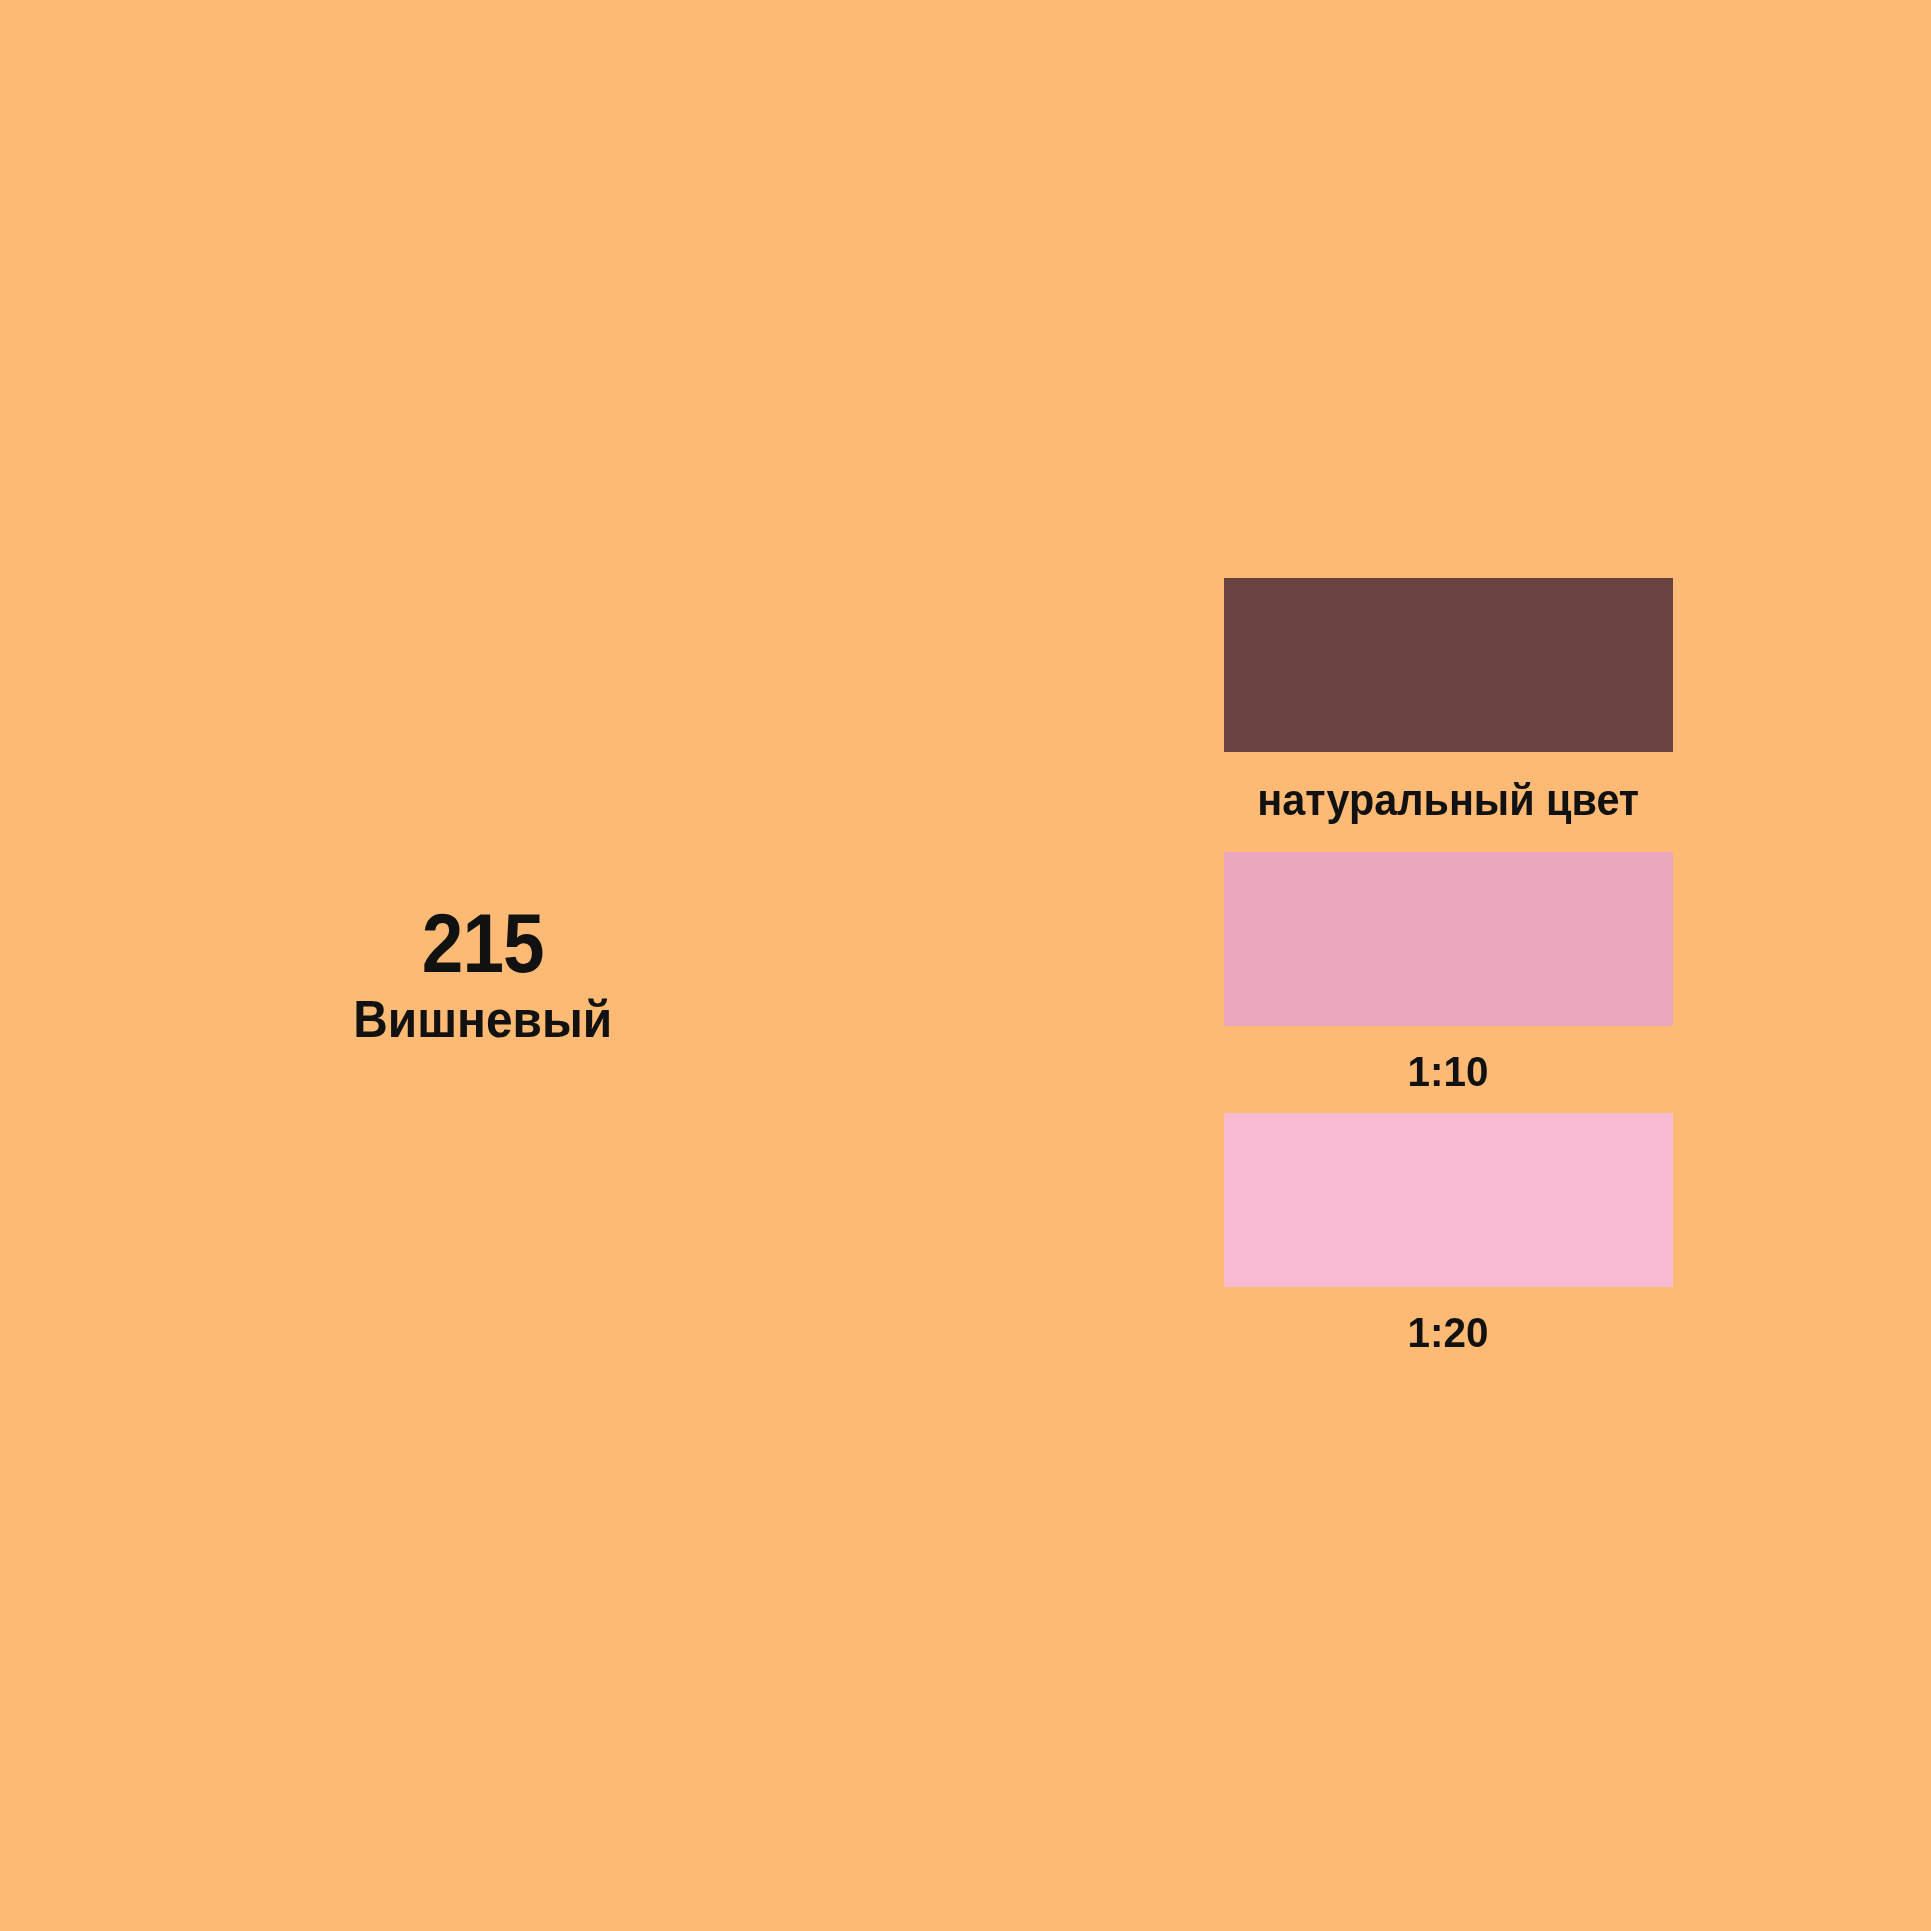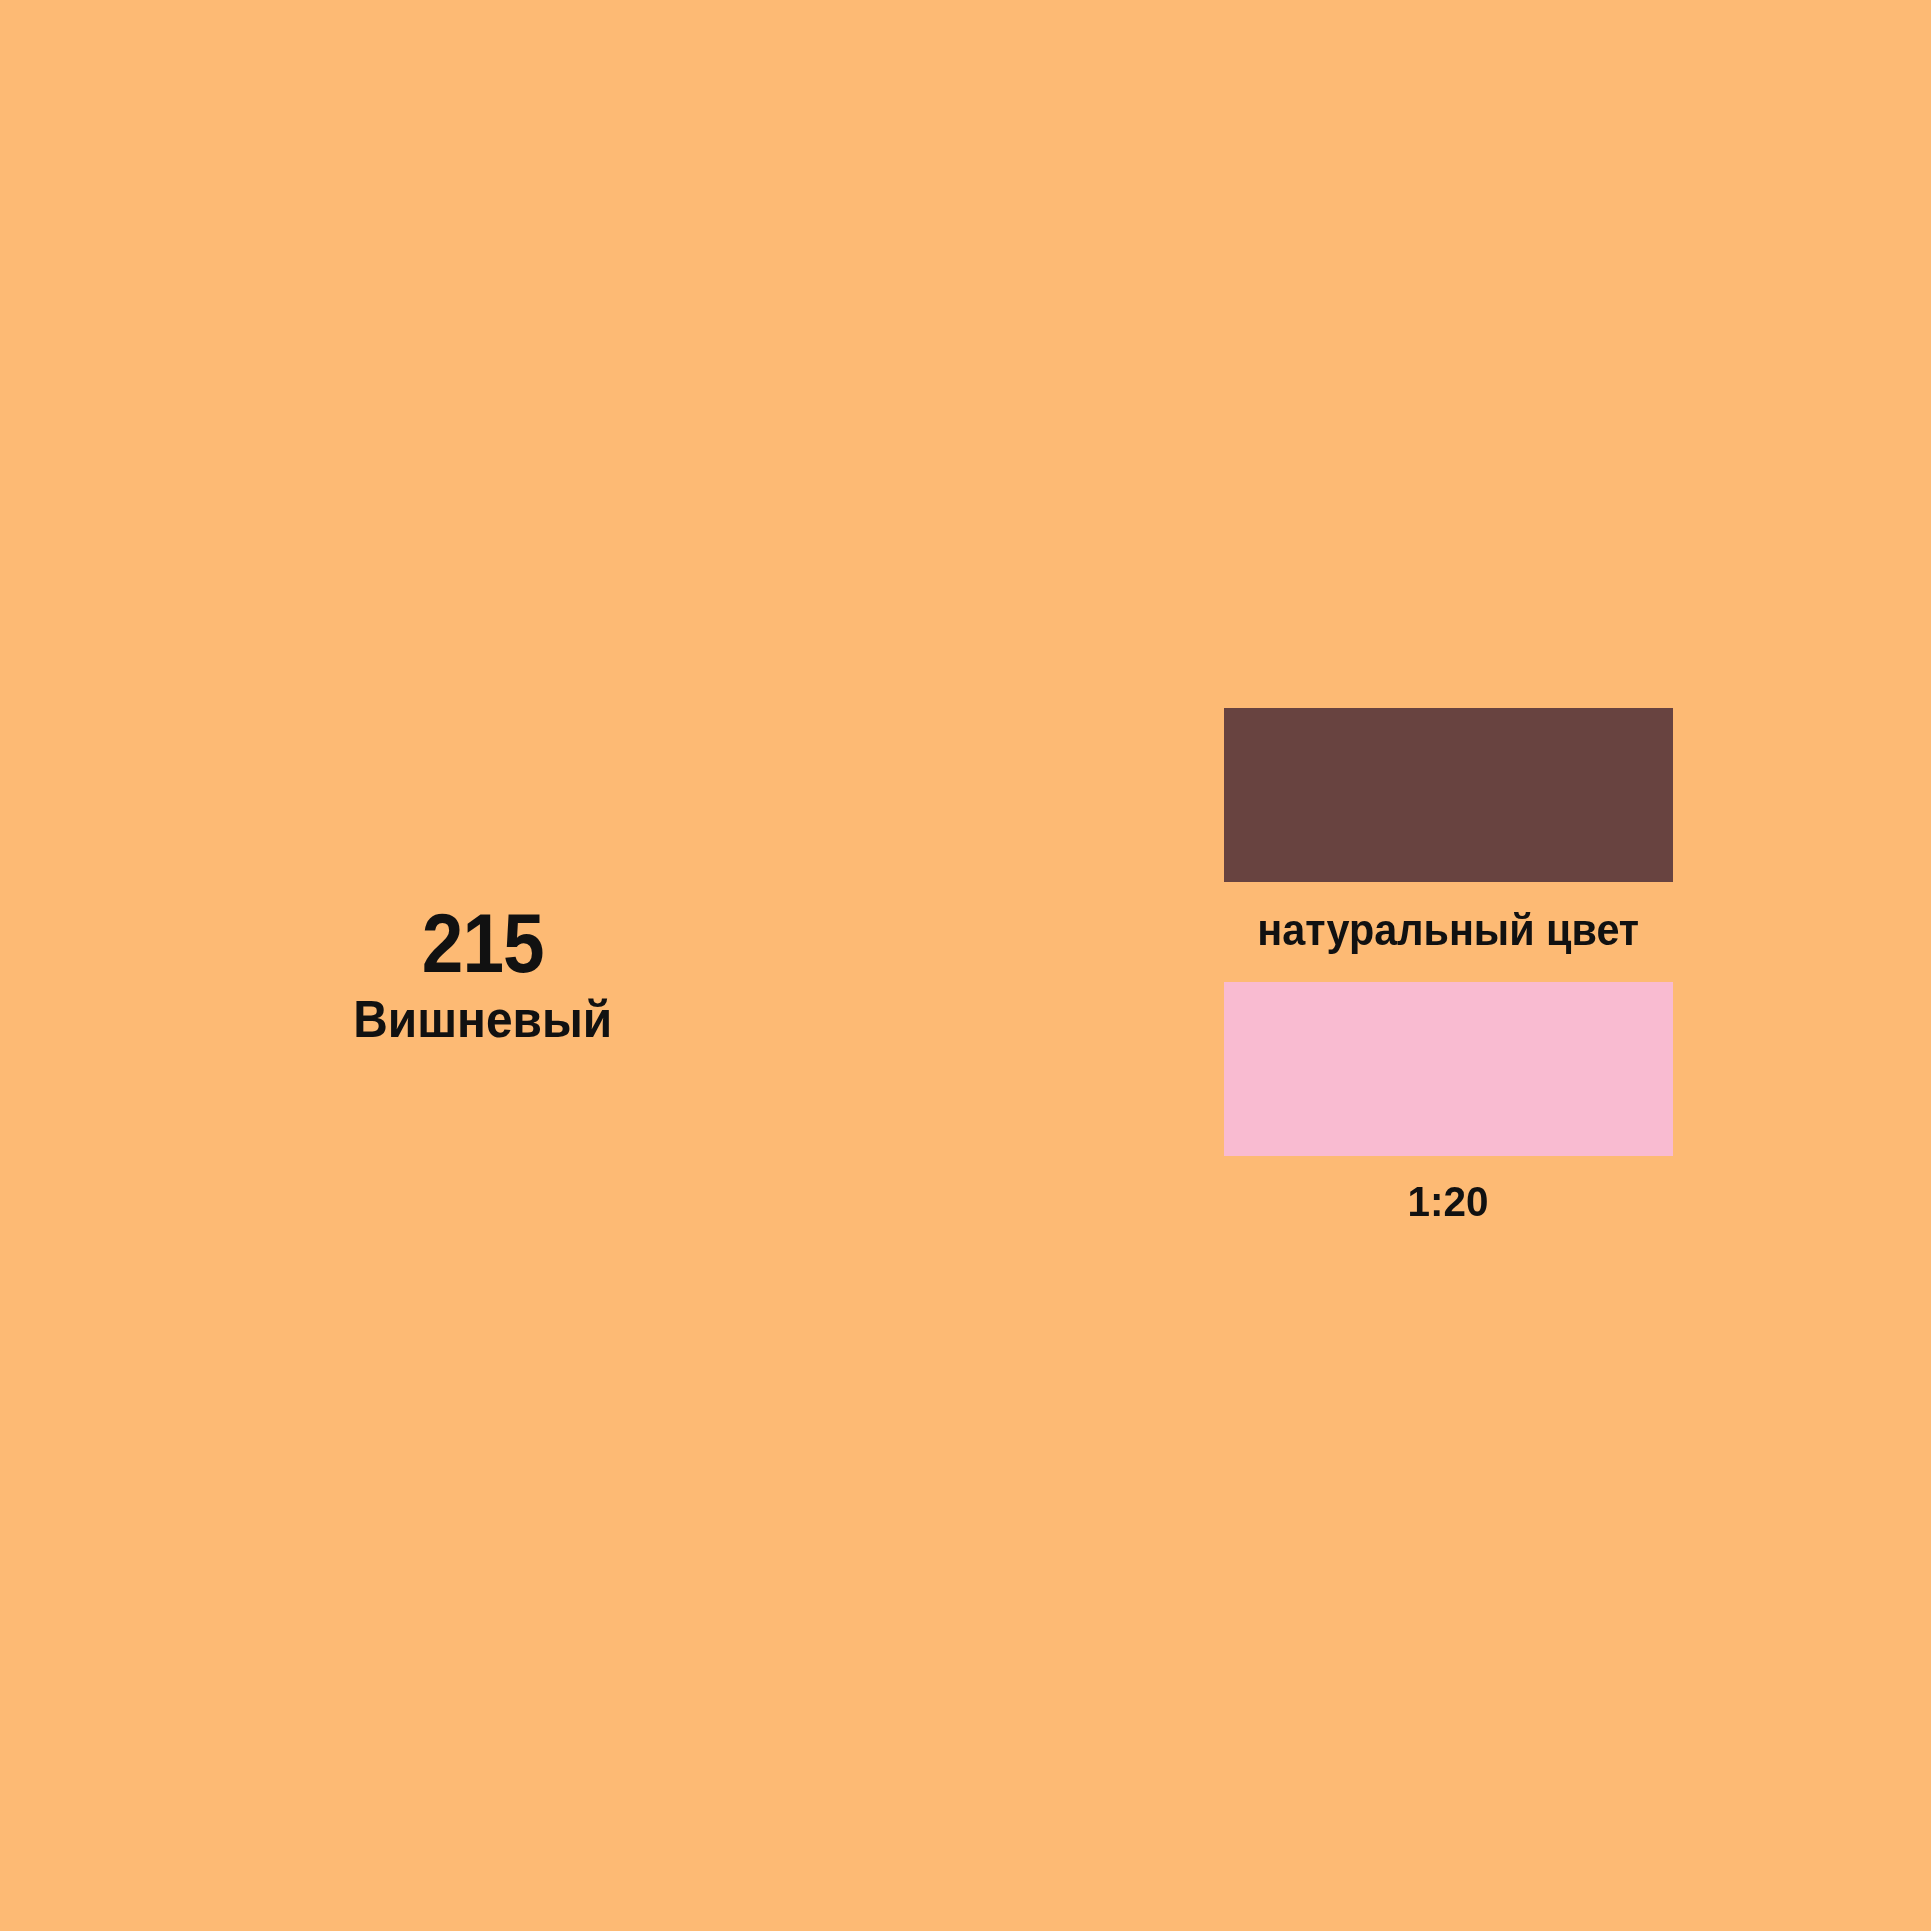--- a/index.html
+++ b/index.html
@@ -100,20 +100,24 @@
 
   <div class="swatch-list">
 
     <div class="swatch-block">
       <div class="swatch-chip" style="background-color: rgb(104, 67, 64);"></div>
       <div class="swatch-caption natural">натуральный цвет</div>
     </div>
 
 
 
+    <div class="swatch-block">
+      <div class="swatch-chip" style="background-color: rgb(235, 167, 189);"></div>
+      <div class="swatch-caption">1:10</div>
+    </div>
 
     <div class="swatch-block">
       <div class="swatch-chip" style="background-color: rgb(249, 187, 209);"></div>
       <div class="swatch-caption">1:20</div>
     </div>
 
 
   </div>
 </div>
 

